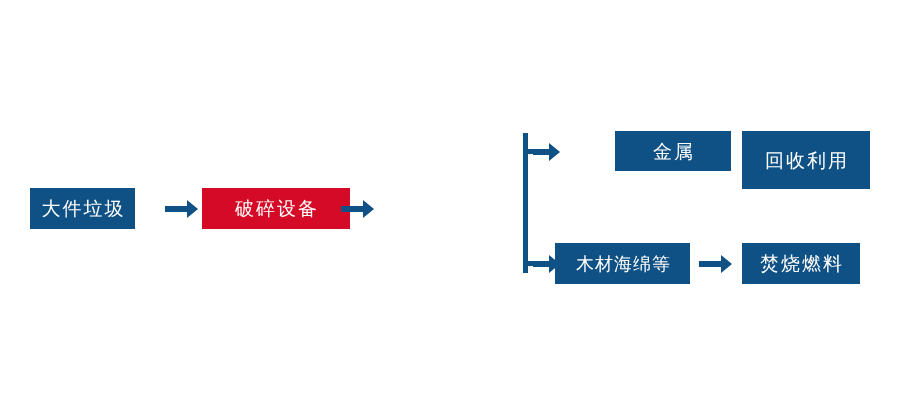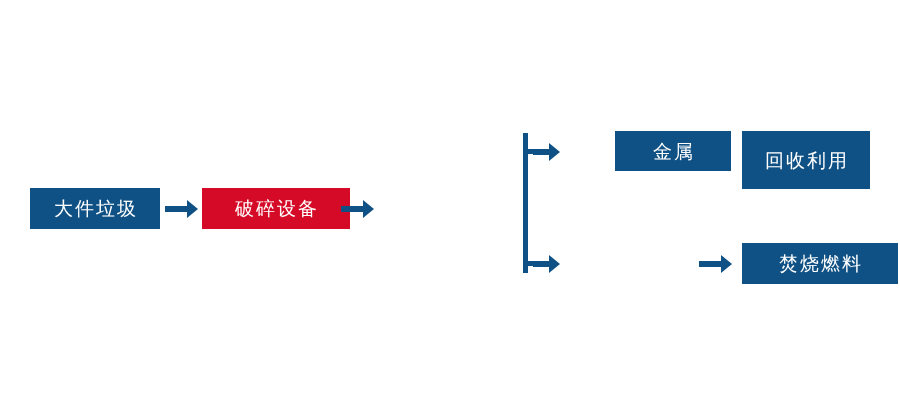--- a/index.html
+++ b/index.html
@@ -54,21 +54,21 @@
   .branch-stub {
     position: absolute;
     background: #0f5184;
   }
 </style>
 </head>
 <body>
 
 <div id="diagram">
 
-  <div class="node blue" style="left:30px; top:188px; width:130px; height:41px;">
+  <div class="node blue" style="left:30px; top:188px; width:105px; height:41px;">
     <span>大件垃圾</span>
   </div>
 
   <div class="arrow" style="left:164px; top:195px; width:36px; height:28px;">
     <svg width="34" height="22" viewBox="0 0 34 22" aria-hidden="true">
       <path d="M0 8 H22 V2 L33 11 L22 20 V14 H0 Z" fill="#0f5184"></path>
     </svg>
   </div>
 
   <div class="node red" style="left:202px; top:188px; width:148px; height:41px;">
@@ -107,24 +107,27 @@
   <div class="arrow" style="left:694px; top:138px; width:36px; height:28px;">
     <svg width="34" height="22" viewBox="0 0 34 22" aria-hidden="true">
       <path d="M0 8 H22 V2 L33 11 L22 20 V14 H0 Z" fill="#0f5184"></path>
     </svg>
   </div>
 
   <div class="node blue" style="left:742px; top:131px; width:128px; height:58px;">
     <span>回收利用</span>
   </div>
 
+  <div class="node blue" style="left:555px; top:243px; width:135px; height:41px; font-size:18px; letter-spacing:1px;">
+    <span>木材海绵等</span>
+  </div>
 
   <div class="arrow" style="left:698px; top:250px; width:36px; height:28px;">
     <svg width="34" height="22" viewBox="0 0 34 22" aria-hidden="true">
       <path d="M0 8 H22 V2 L33 11 L22 20 V14 H0 Z" fill="#0f5184"></path>
     </svg>
   </div>
 
-  <div class="node blue" style="left:742px; top:243px; width:156px; height:41px;">
+  <div class="node blue" style="left:742px; top:243px; width:118px; height:41px;">
     <span>焚烧燃料</span>
   </div>
 
 </div>
 
 </body></html>

